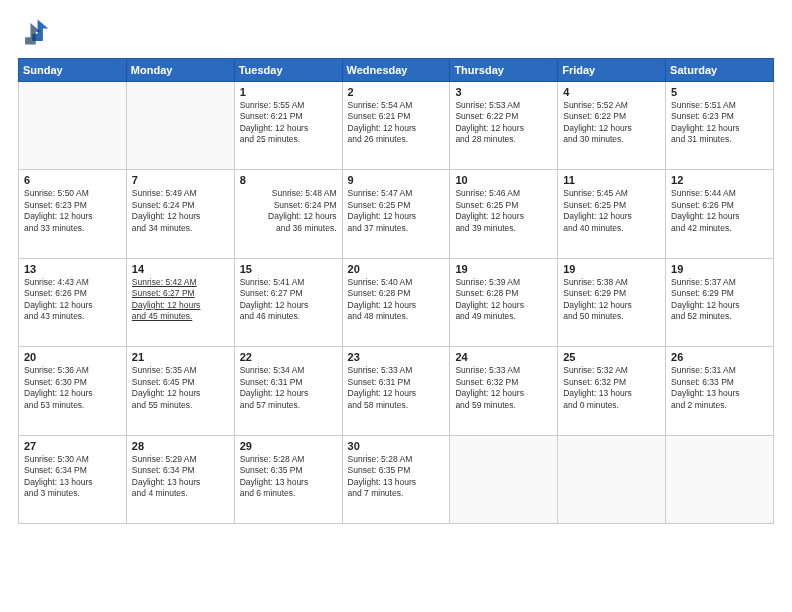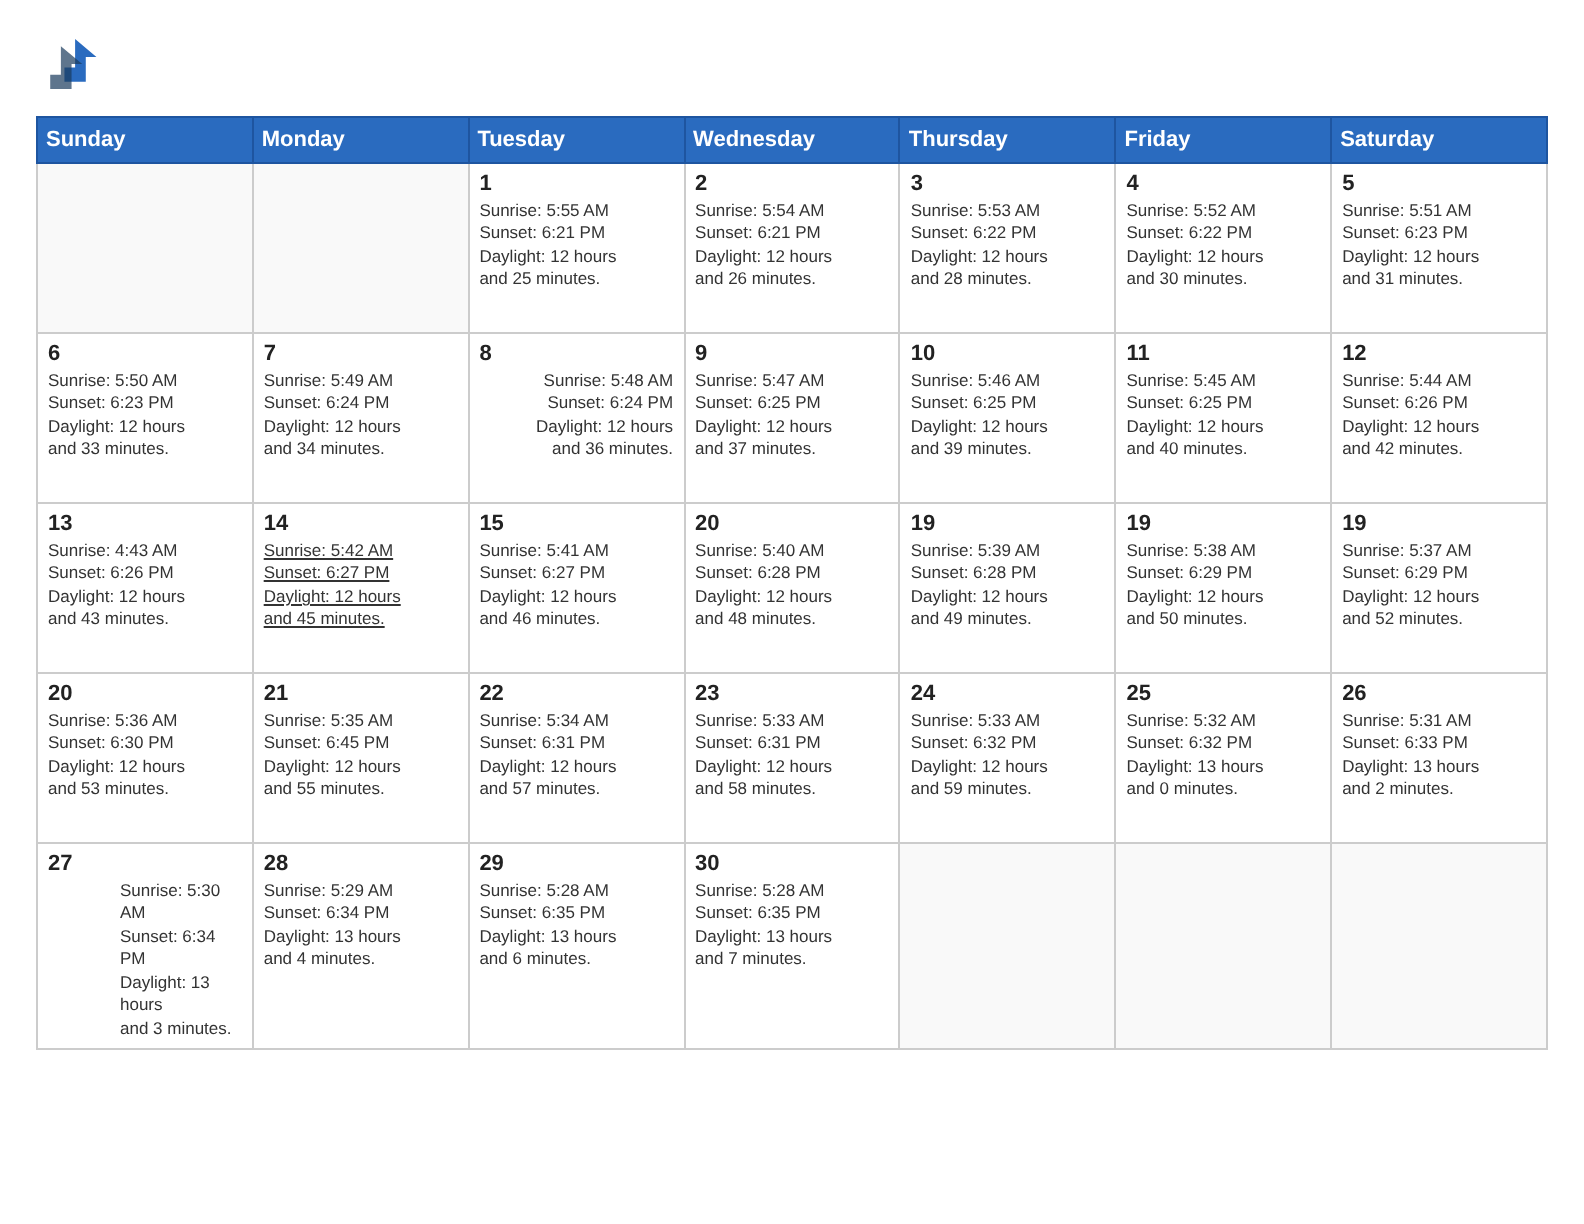--- a/index.html
+++ b/index.html
@@ -314,21 +314,21 @@
             <span class="day-num">26</span>
             <div class="day-info" style="white-space: pre-line;">Sunrise: 5:31 AM
 Sunset: 6:33 PM
 Daylight: 13 hours
 and 2 minutes.</div>
           </td>
         </tr>
         <tr>
           <td>
             <span class="day-num">27</span>
-            <div class="day-info" style="white-space: pre-line; margin-left: 36px;">Sunrise: 5:30 AM
+            <div class="day-info" style="white-space: pre-line;">Sunrise: 5:30 AM
 Sunset: 6:34 PM
 Daylight: 13 hours
 and 3 minutes.</div>
           </td>
           <td>
             <span class="day-num">28</span>
             <div class="day-info" style="white-space: pre-line;">Sunrise: 5:29 AM
 Sunset: 6:34 PM
 Daylight: 13 hours
 and 4 minutes.</div>

